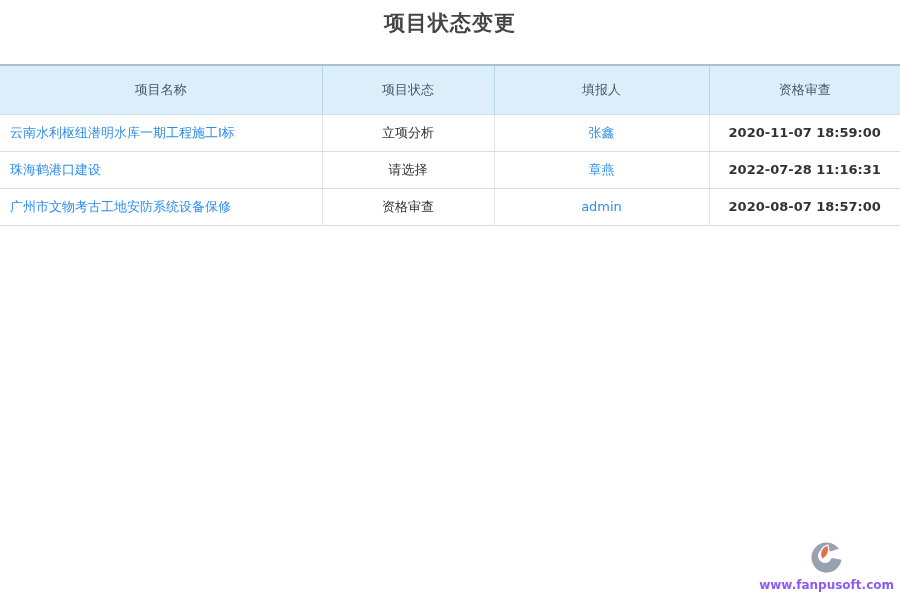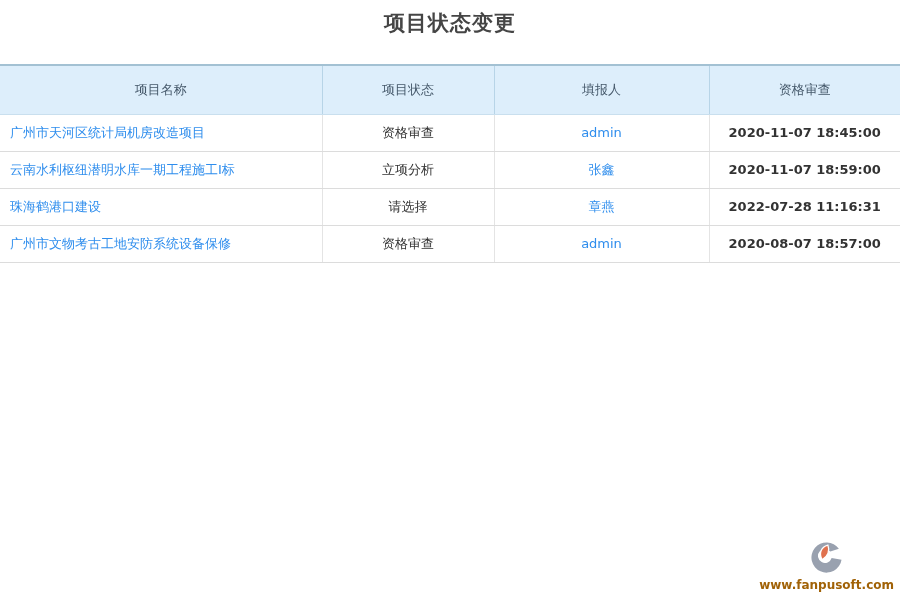--- a/index.html
+++ b/index.html
@@ -68,21 +68,21 @@
   .vendor-top { display: flex; align-items: center; justify-content: center; }
   .vendor-name {
     font-size: 22px;
     color: #98a1b1;
     margin-left: 3px;
     letter-spacing: 1px;
   }
   .vendor-url {
     font-size: 12px;
     font-weight: bold;
-    color: #a16207;
+    color: #8b5cf6;
     margin-top: 1px;
   }
 </style>
 </head>
 <body>
 
 <div class="page">
 
   <div class="page-title">项目状态变更</div>
 
@@ -95,26 +95,20 @@
     </colgroup>
     <thead>
       <tr>
         <th>项目名称</th>
         <th>项目状态</th>
         <th>填报人</th>
         <th>资格审查</th>
       </tr>
     </thead>
     <tbody>
-      <tr>
-        <td class="col-name"><a class="link">广州市天河区统计局机房改造项目</a></td>
-        <td class="col-status">资格审查</td>
-        <td class="col-reporter"><a class="link">admin</a></td>
-        <td class="col-time">2020-11-07 18:45:00</td>
-      </tr>
       <tr>
         <td class="col-name"><a class="link">云南水利枢纽潜明水库一期工程施工I标</a></td>
         <td class="col-status">立项分析</td>
         <td class="col-reporter"><a class="link">张鑫</a></td>
         <td class="col-time">2020-11-07 18:59:00</td>
       </tr>
       <tr>
         <td class="col-name"><a class="link">珠海鹤港口建设</a></td>
         <td class="col-status">请选择</td>
         <td class="col-reporter"><a class="link">章燕</a></td>

